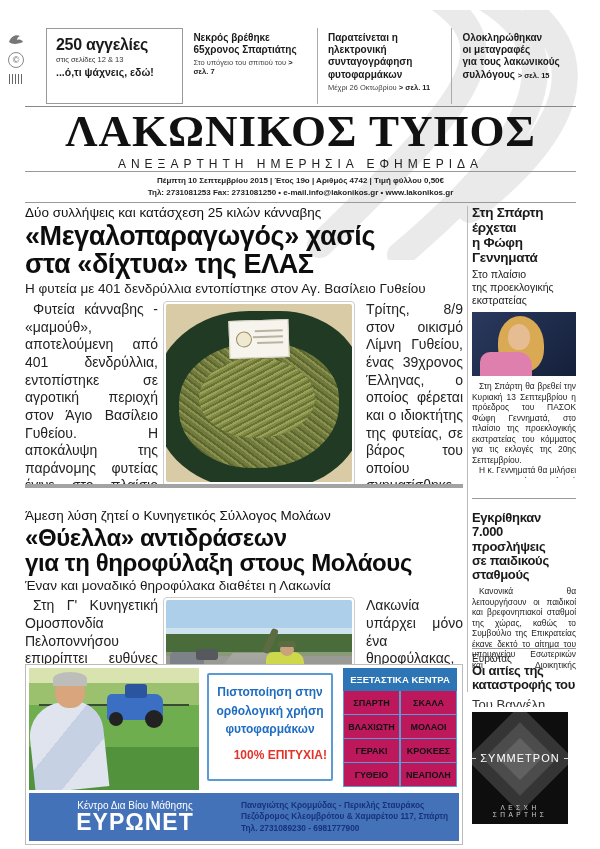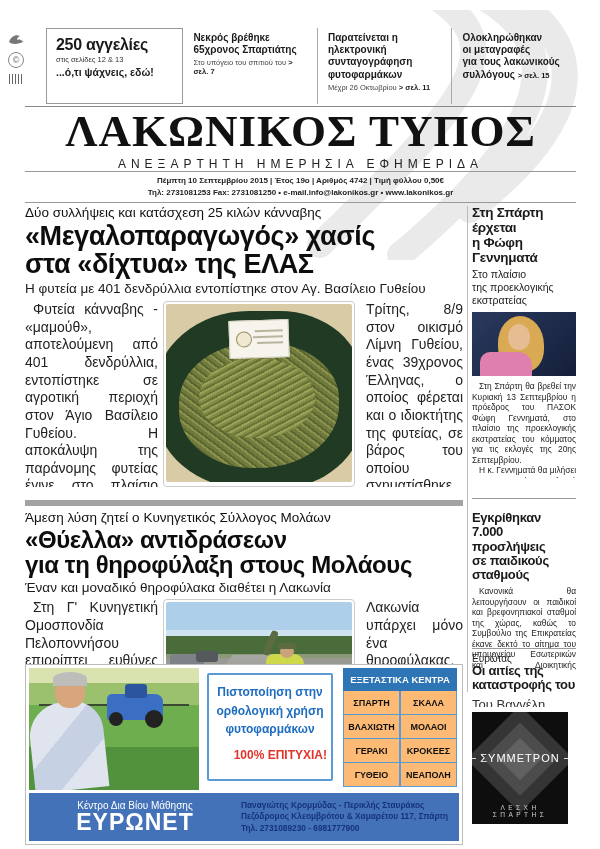--- a/index.html
+++ b/index.html
@@ -73,21 +73,21 @@
   
   .symmetron{position:absolute;left:472px;top:712px;width:96px;height:112px;background:#0e0e0e;overflow:hidden;z-index:2;}
   .symmetron .d1,.symmetron .d2,.symmetron .d3{position:absolute;left:50%;top:42%;transform:translate(-50%,-50%) rotate(45deg);}
   .symmetron .d1{width:76px;height:76px;background:#353535;}
   .symmetron .d2{width:52px;height:52px;background:#4c4c4c;}
   .symmetron .d3{width:30px;height:30px;background:#616161;}
   .symmetron .name{position:absolute;left:0;top:36%;width:100%;display:flex;align-items:center;justify-content:center;gap:4px;color:#fff;font-size:11px;letter-spacing:1px;}
   .symmetron .dash{width:9px;height:1px;background:#ddd;}
   .symmetron .club{position:absolute;bottom:6px;width:100%;text-align:center;font-size:6.5px;letter-spacing:3.5px;color:#cfcfcf;}
   
-  .story2{position:absolute;left:25px;top:500px;width:438px;border-top:6px solid #a3a3a3;padding-top:4px;z-index:2;}
+  .story2{position:absolute;left:25px;top:484px;width:438px;border-top:4px solid #a3a3a3;padding-top:20px;z-index:2;}
   .story2 .headline{font-size:24px;line-height:1.05;margin:2px 0 3px;}
   .story2 .cols{display:flex;margin-top:4px;height:100px;overflow:hidden;}
   .story2 .colL{width:133px;}
   .story2 .colR{flex:1;padding-left:6px;}
   .warden-photo{position:relative;width:186px;height:94px;background:linear-gradient(#aecfe9 0 30%,#cfe2f0 30% 36%,#4a6b3a 36% 55%,#8a9a78 55% 60%,#9a9a94 60% 100%);border-radius:2px;overflow:hidden;}
   .warden-photo .road{position:absolute;left:18%;bottom:0;width:64%;height:44%;background:linear-gradient(#a8a8a2,#8f8f89);clip-path:polygon(28% 0,72% 0,100% 100%,0 100%);}
   .warden-photo .car1{position:absolute;left:4px;bottom:26px;width:34px;height:16px;background:#7d8288;border-radius:4px 6px 2px 2px;}
   .warden-photo .car2{position:absolute;left:30px;bottom:34px;width:22px;height:11px;background:#55595e;border-radius:3px;}
   .warden .vest{position:absolute;right:48px;bottom:0;width:38px;height:42px;background:#cdd94a;border-radius:8px 10px 0 0;}
   .warden .head{position:absolute;right:58px;bottom:38px;width:14px;height:13px;background:#caa27c;border-radius:50%;}
@@ -104,21 +104,21 @@
   .farm-photo .boom{position:absolute;left:10px;top:36px;width:150px;height:2px;background:#3b4a33;}
   .farm-photo .man{position:absolute;left:2px;top:34px;width:74px;height:88px;background:linear-gradient(135deg,#dfe4ee 0 40%,#c7d1e4 40% 70%,#dfe4ee 70%);border-radius:34px 30px 0 0;transform:rotate(-6deg);}
   .farm-photo .mhead{position:absolute;left:26px;top:8px;width:30px;height:32px;background:#d8a57c;border-radius:50% 50% 46% 46%;}
   .farm-photo .mhair{position:absolute;left:24px;top:4px;width:34px;height:14px;background:#bdbdb9;border-radius:50% 50% 0 0;}
   .cert-box{width:126px;height:108px;border:2px solid #5b9bd5;border-radius:2px;margin:5px 0 0 8px;padding:8px 4px 8px;text-align:center;box-sizing:border-box;}
   .cert-box .bl{font-size:12px;font-weight:bold;color:#1f6dc1;line-height:1.55;}
   .cert-box .rl{font-size:12px;font-weight:bold;color:#e3342a;margin-top:9px;text-align:right;}
   .exam{width:114px;margin-left:10px;}
   .exam .hd{background:#2e75b6;color:#fff;font-size:9.5px;font-weight:bold;text-align:center;padding:5px 0;border:1px solid #2e75b6;}
   .exam .grid{display:grid;grid-template-columns:1fr 1fr;}
-  .exam .cell{border:1px solid #5b9bd5;border-top:none;font-size:9px;font-weight:bold;text-align:center;padding:6.5px 0;color:#111;background:#fdba74;}
+  .exam .cell{border:1px solid #5b9bd5;border-top:none;font-size:9px;font-weight:bold;text-align:center;padding:6.5px 0;color:#111;background:#be185d;}
   .eu-bar{position:absolute;left:3px;top:128px;width:430px;height:48px;background:#4472b8;display:flex;align-items:center;}
   .eu-bar .left{width:212px;text-align:center;color:#fff;}
   .eu-bar .org{font-size:10px;}
   .eu-bar .brand{font-size:23px;font-weight:bold;letter-spacing:1px;line-height:1;}
   .eu-bar .right{flex:1;font-size:8.3px;font-weight:bold;color:#16337a;line-height:1.4;}
 </style>
 </head>
 <body>
 
 <div class="page">

